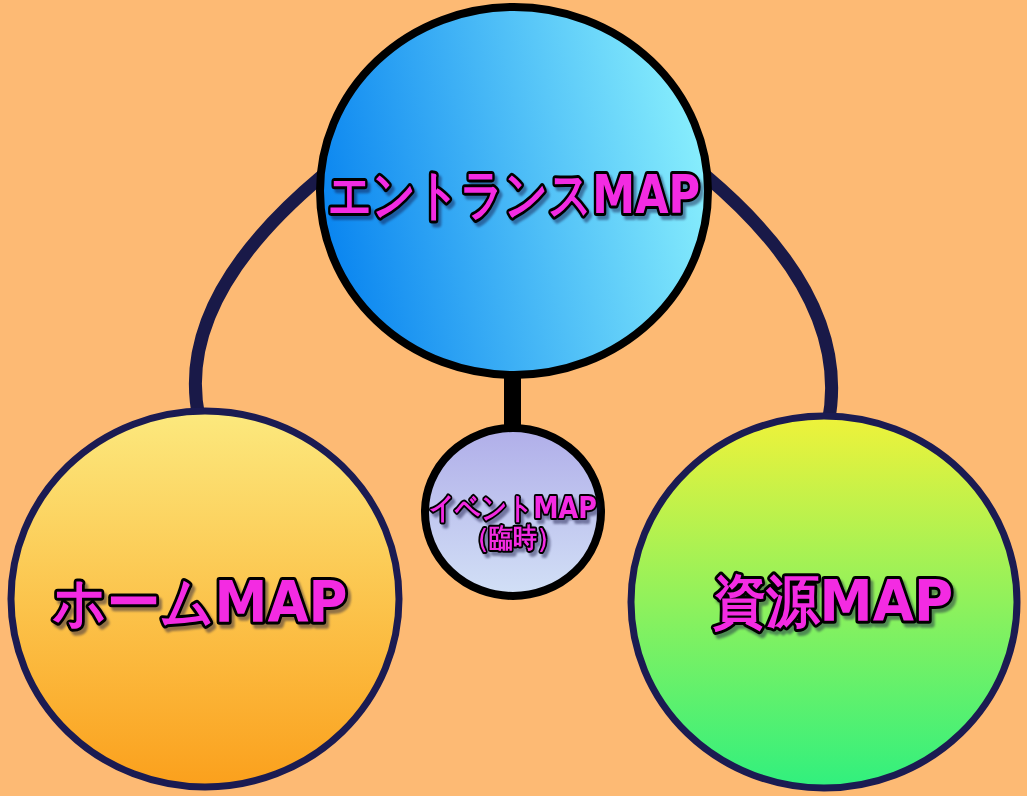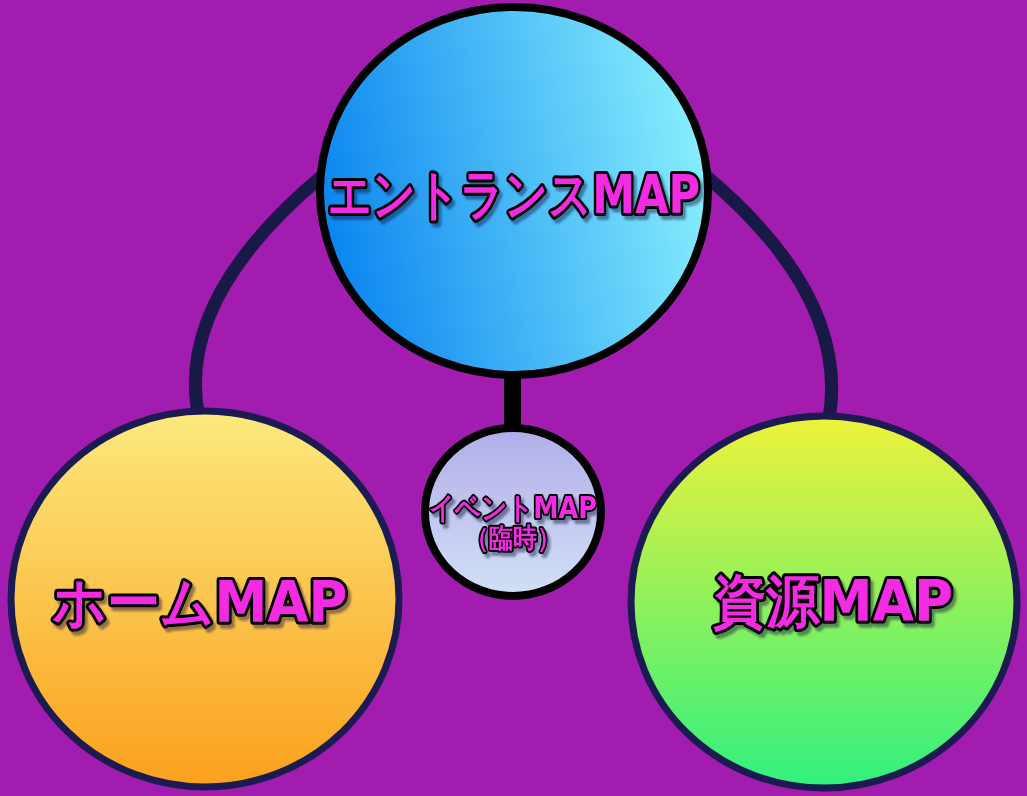--- a/index.html
+++ b/index.html
@@ -5,21 +5,21 @@
   html, body {
     margin: 0;
     padding: 0;
     background: #ffffff;
     font-family: "DejaVu Sans", sans-serif;
   }
   .stage {
     position: relative;
     width: 1027px;
     height: 796px;
-    background: #a21caf;
+    background: #fdba74;
     overflow: hidden;
   }
   svg { display: block; }
   .node-label {
     font-family: "DejaVu Sans", sans-serif;
     font-weight: bold;
     paint-order: stroke fill;
     stroke-linejoin: round;
     stroke-linecap: round;
     filter: drop-shadow(3px 4px 1px rgba(18, 18, 64, 0.45));

